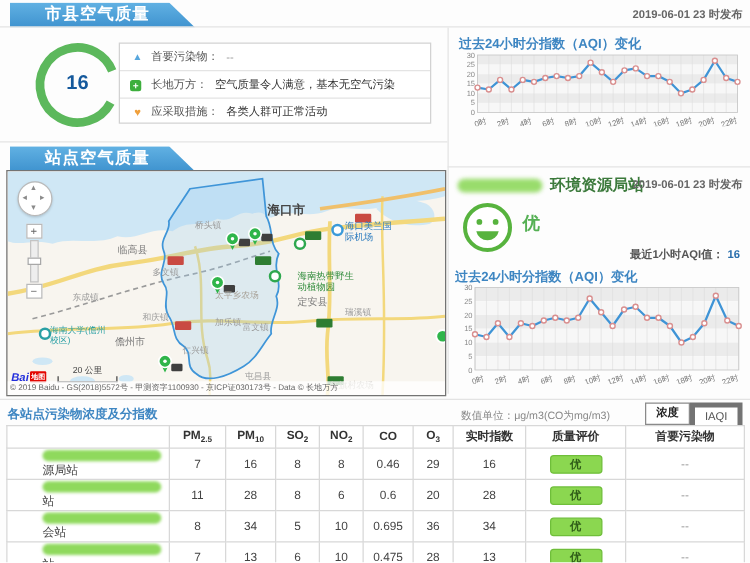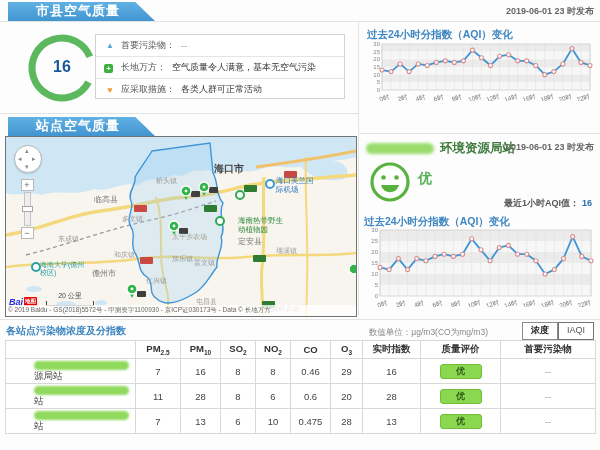--- a/index.html
+++ b/index.html
@@ -50,21 +50,21 @@
   .scrib{position:absolute;background:#8fd95d;border-radius:7px;filter:blur(1.5px);opacity:.9;}
   #station-name{position:absolute;left:440px;top:140px;font-size:12.5px;font-weight:bold;color:#3c7a3c;}
   #recent-aqi{position:absolute;right:8px;top:197px;font-size:9px;font-weight:bold;color:#555;}
   #recent-aqi b{color:#2a6fad;margin-left:3px;}
   #station-level{position:absolute;left:418px;top:170px;font-size:14px;font-weight:bold;color:#55b054;}
   
   #tbl-title{position:absolute;left:6px;top:324px;color:#3e86c2;font-weight:bold;font-size:10px;}
   #unit-note{position:absolute;right:112px;top:327px;font-size:8.5px;color:#888;}
   .toggle-wrap{position:absolute;right:6px;top:322px;}
   .tg{display:inline-block;height:16px;line-height:15px;padding:0 8px;font-size:9px;background:#fff;
-      border:1px solid #737373;color:#555;cursor:pointer;vertical-align:top;}
+      border:4px solid #737373;color:#555;cursor:pointer;vertical-align:top;}
   .tg.active{border:1px solid #8a8a8a;color:#222;font-weight:bold;}
   #station-table{position:absolute;left:5px;top:340px;width:590px;border-collapse:collapse;table-layout:fixed;background:#fff;}
   #station-table th,#station-table td{border:1px solid #d8d8d8;height:17px;text-align:center;font-size:9.5px;color:#444;padding:0;overflow:hidden;}
   #station-table th{font-weight:bold;color:#333;}
   #station-table sub{font-size:6.5px;}
   .name-cell{text-align:left !important;padding-left:28px !important;}
   .scrib-inline{display:inline-block;width:95px;height:9px;background:#8fd95d;border-radius:5px;filter:blur(1.2px);vertical-align:middle;margin-right:4px;}
   .badge{display:inline-block;width:40px;height:13px;line-height:13px;background:#8bd750;border:1px solid #6fbe3a;border-radius:3px;color:#2f5d18;font-weight:bold;font-size:9px;}
   .muted{color:#999 !important;}
 </style>
@@ -447,20 +447,32 @@
           <td>28</td>
           <td>8</td>
           <td>6</td>
           <td>0.6</td>
           <td>20</td>
           <td>28</td>
           <td><span class="badge">优</span></td>
           <td class="muted">--</td>
         </tr>
         <tr>
+          <td class="name-cell"><span class="scrib-inline"></span><span>会站</span></td>
+          <td>8</td>
+          <td>34</td>
+          <td>5</td>
+          <td>10</td>
+          <td>0.695</td>
+          <td>36</td>
+          <td>34</td>
+          <td><span class="badge">优</span></td>
+          <td class="muted">--</td>
+        </tr>
+        <tr>
           <td class="name-cell"><span class="scrib-inline"></span><span>站</span></td>
           <td>7</td>
           <td>13</td>
           <td>6</td>
           <td>10</td>
           <td>0.475</td>
           <td>28</td>
           <td>13</td>
           <td><span class="badge">优</span></td>
           <td class="muted">--</td>

